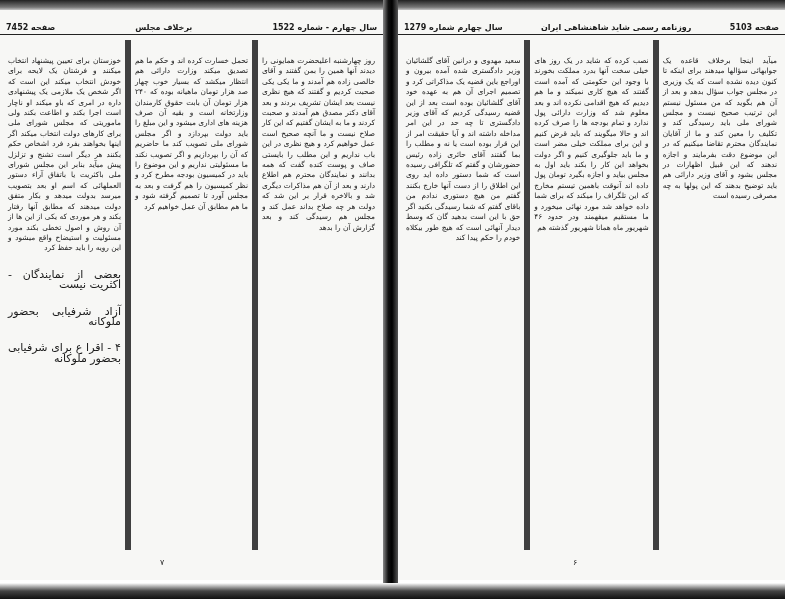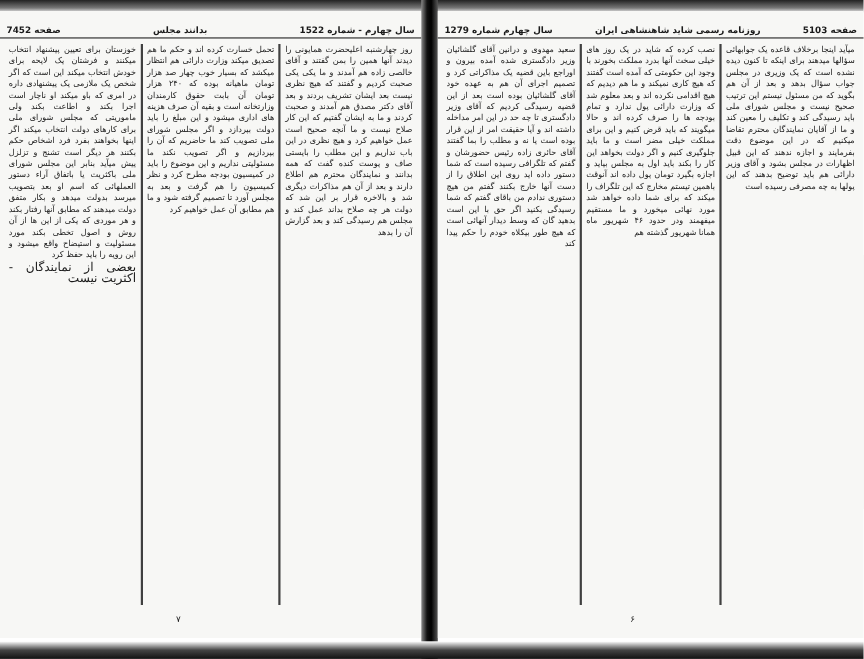--- a/index.html
+++ b/index.html
@@ -11,50 +11,52 @@
   .gutter{position:absolute;left:383px;top:0;width:15px;height:599px;background:linear-gradient(90deg,#888 0,#111 35%,#000 60%,#555 100%);}
   .topshadow{position:absolute;left:0;top:0;width:785px;height:12px;background:linear-gradient(#222,#777 60%,#fff);}
   .bottomshadow{position:absolute;left:0;top:583px;width:785px;height:16px;background:linear-gradient(#fff,#444 50%,#111);}
   .header{position:absolute;top:10px;height:14px;font-size:8px;font-weight:bold;direction:rtl;display:flex;justify-content:space-between;align-items:center;border-bottom:1.5px solid #222;padding:0 6px;}
   .page.left .header{left:0;width:371px;}
   .page.right .header{left:0;width:375px;}
   .hcell{white-space:nowrap;}
   .cols{position:absolute;top:30px;height:510px;display:flex;flex-direction:row-reverse;gap:0;}
   .page.left .cols{left:4px;width:375px;}
   .page.right .cols{left:4px;width:379px;}
-  .col{flex:1;direction:rtl;font-size:7.4px;line-height:10.4px;text-align:justify;padding:0 4px;overflow:hidden;border-left:2px solid #404040;}
+  .col{flex:1;direction:rtl;font-size:7.4px;line-height:10.4px;text-align:justify;padding:0 4px;overflow:hidden;border-left:6px solid #404040;}
   .col:last-child{border-left:none;}
-  .col p{margin:0 0 0 0;}
+  .col p{margin:16px 0 0 0;}
   .bold{font-weight:normal;font-size:11px;}
   .pageno{position:absolute;top:548px;font-size:8px;}
   .page.left .pageno{left:160px;}
   .page.right .pageno{left:175px;}
 </style>
 </head>
 <body>
 
 <div class="scan">
   <div class="topshadow"></div>
 
   <div class="page left">
     <div class="header">
       <span class="hcell">سال چهارم - شماره 1522</span>
-      <span class="hcell">بدانند مجلس</span>
+      <span class="hcell">برخلاف مجلس</span>
       <span class="hcell">صفحه 7452</span>
     </div>
     <div class="cols">
       <div class="col">
           <p>روز چهارشنبه اعلیحضرت همایونی را دیدند آنها همین را بمن گفتند و آقای خالصی زاده هم آمدند و ما یکی یکی صحبت کردیم و گفتند که هیچ نظری نیست بعد ایشان تشریف بردند و بعد آقای دکتر مصدق هم آمدند و صحبت کردند و ما به ایشان گفتیم که این کار صلاح نیست و ما آنچه صحیح است عمل خواهیم کرد و هیچ نظری در این باب نداریم و این مطلب را بایستی صاف و پوست کنده گفت که همه بدانند و نمایندگان محترم هم اطلاع دارند و بعد از آن هم مذاکرات دیگری شد و بالاخره قرار بر این شد که دولت هر چه صلاح بداند عمل کند و مجلس هم رسیدگی کند و بعد گزارش آن را بدهد</p>
         </div>
       <div class="col">
           <p>تحمل خسارت کرده اند و حکم ما هم تصدیق میکند وزارت دارائی هم انتظار میکشد که بسیار خوب چهار صد هزار تومان ماهیانه بوده که ۲۴۰ هزار تومان آن بابت حقوق کارمندان وزارتخانه است و بقیه آن صرف هزینه های اداری میشود و این مبلغ را باید دولت بپردازد و اگر مجلس شورای ملی تصویب کند ما حاضریم که آن را بپردازیم و اگر تصویب نکند ما مسئولیتی نداریم و این موضوع را باید در کمیسیون بودجه مطرح کرد و نظر کمیسیون را هم گرفت و بعد به مجلس آورد تا تصمیم گرفته شود و ما هم مطابق آن عمل خواهیم کرد</p>
         </div>
       <div class="col">
         <p>خوزستان برای تعیین پیشنهاد انتخاب میکنند و فرشتان یک لایحه برای خودش انتخاب میکند این است که اگر شخص یک ملازمی یک پیشنهادی داره در امری که باو میکند او ناچار است اجرا بکند و اطاعت بکند ولی ماموریتی که مجلس شورای ملی برای کارهای دولت انتخاب میکند اگر اینها بخواهند بفرد فرد اشخاص حکم بکنند هر دیگر است تشنج و تزلزل پیش میآید بنابر این مجلس شورای ملی باکثریت یا باتفاق آراء دستور العملهائی که اسم او بعد بتصویب میرسد بدولت میدهد و بکار متفق دولت میدهند که مطابق آنها رفتار بکند و هر موردی که یکی از این ها از آن روش و اصول تخطی بکند مورد مسئولیت و استیضاح واقع میشود و این رویه را باید حفظ کرد</p>
         <p class="bold">بعضی از نمایندگان - اکثریت نیست</p>
+        <p class="bold">آزاد شرفیابی بحضور ملوکانه</p>
+        <p class="bold">۴ - اقرا ع برای شرفیابی بحضور ملوکانه</p>
       </div>
     </div>
     <div class="pageno">۷</div>
   </div>
 
   <div class="gutter"></div>
 
   <div class="page right">
     <div class="header">
       <span class="hcell">صفحه 5103</span>

